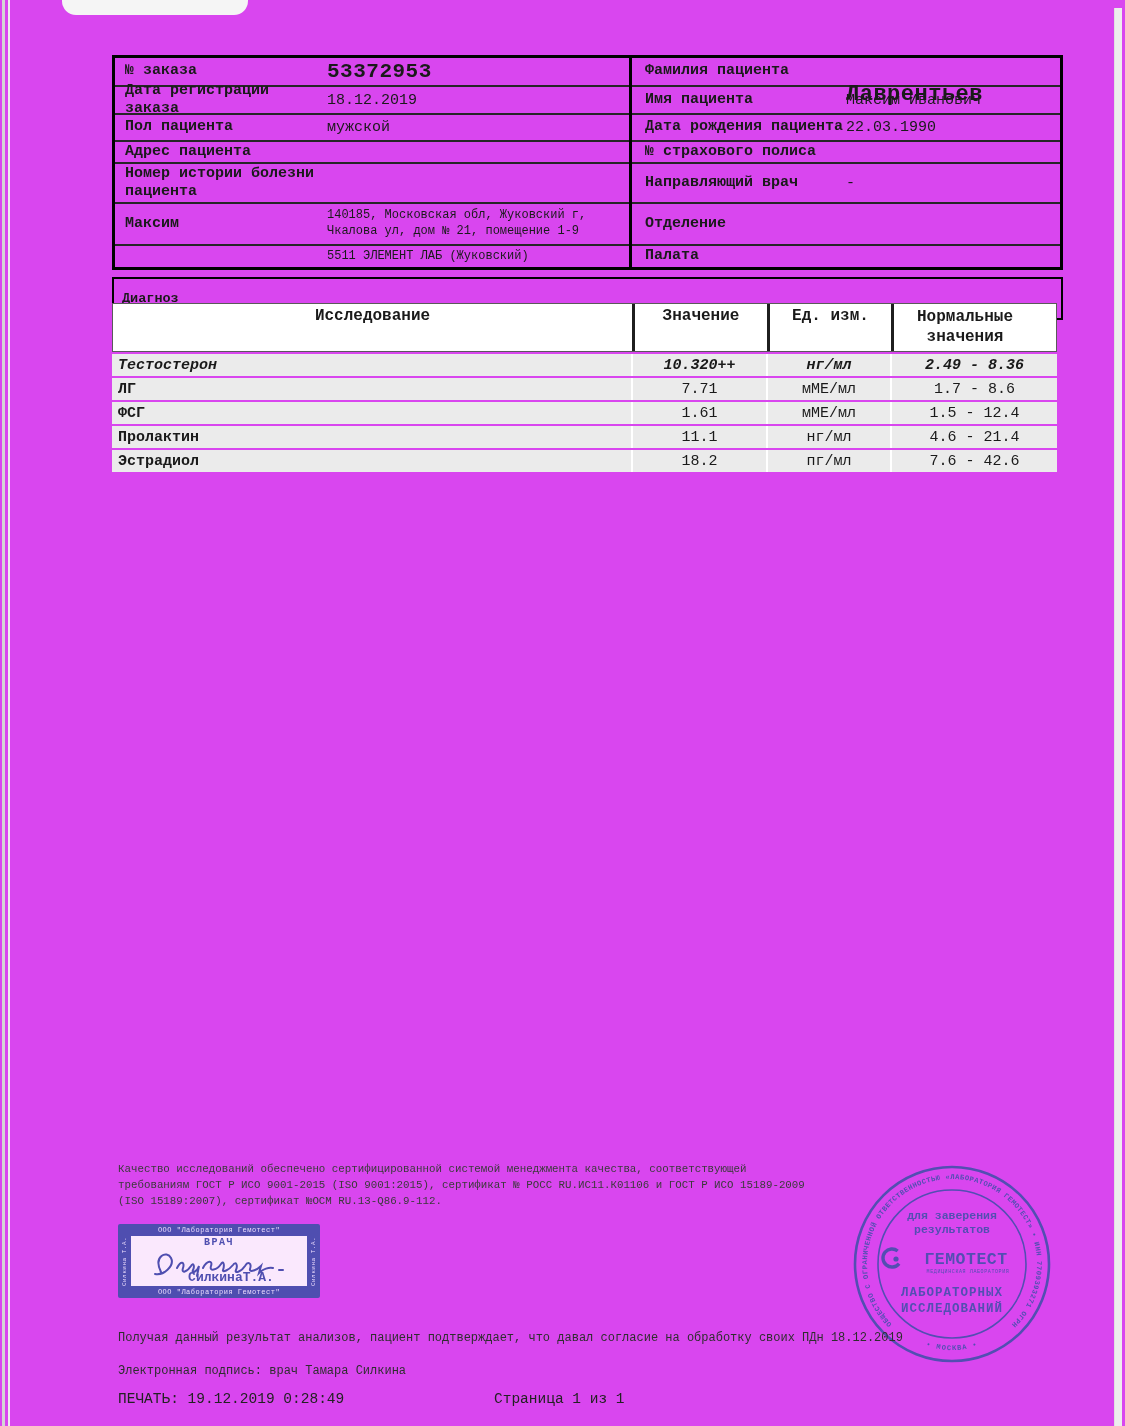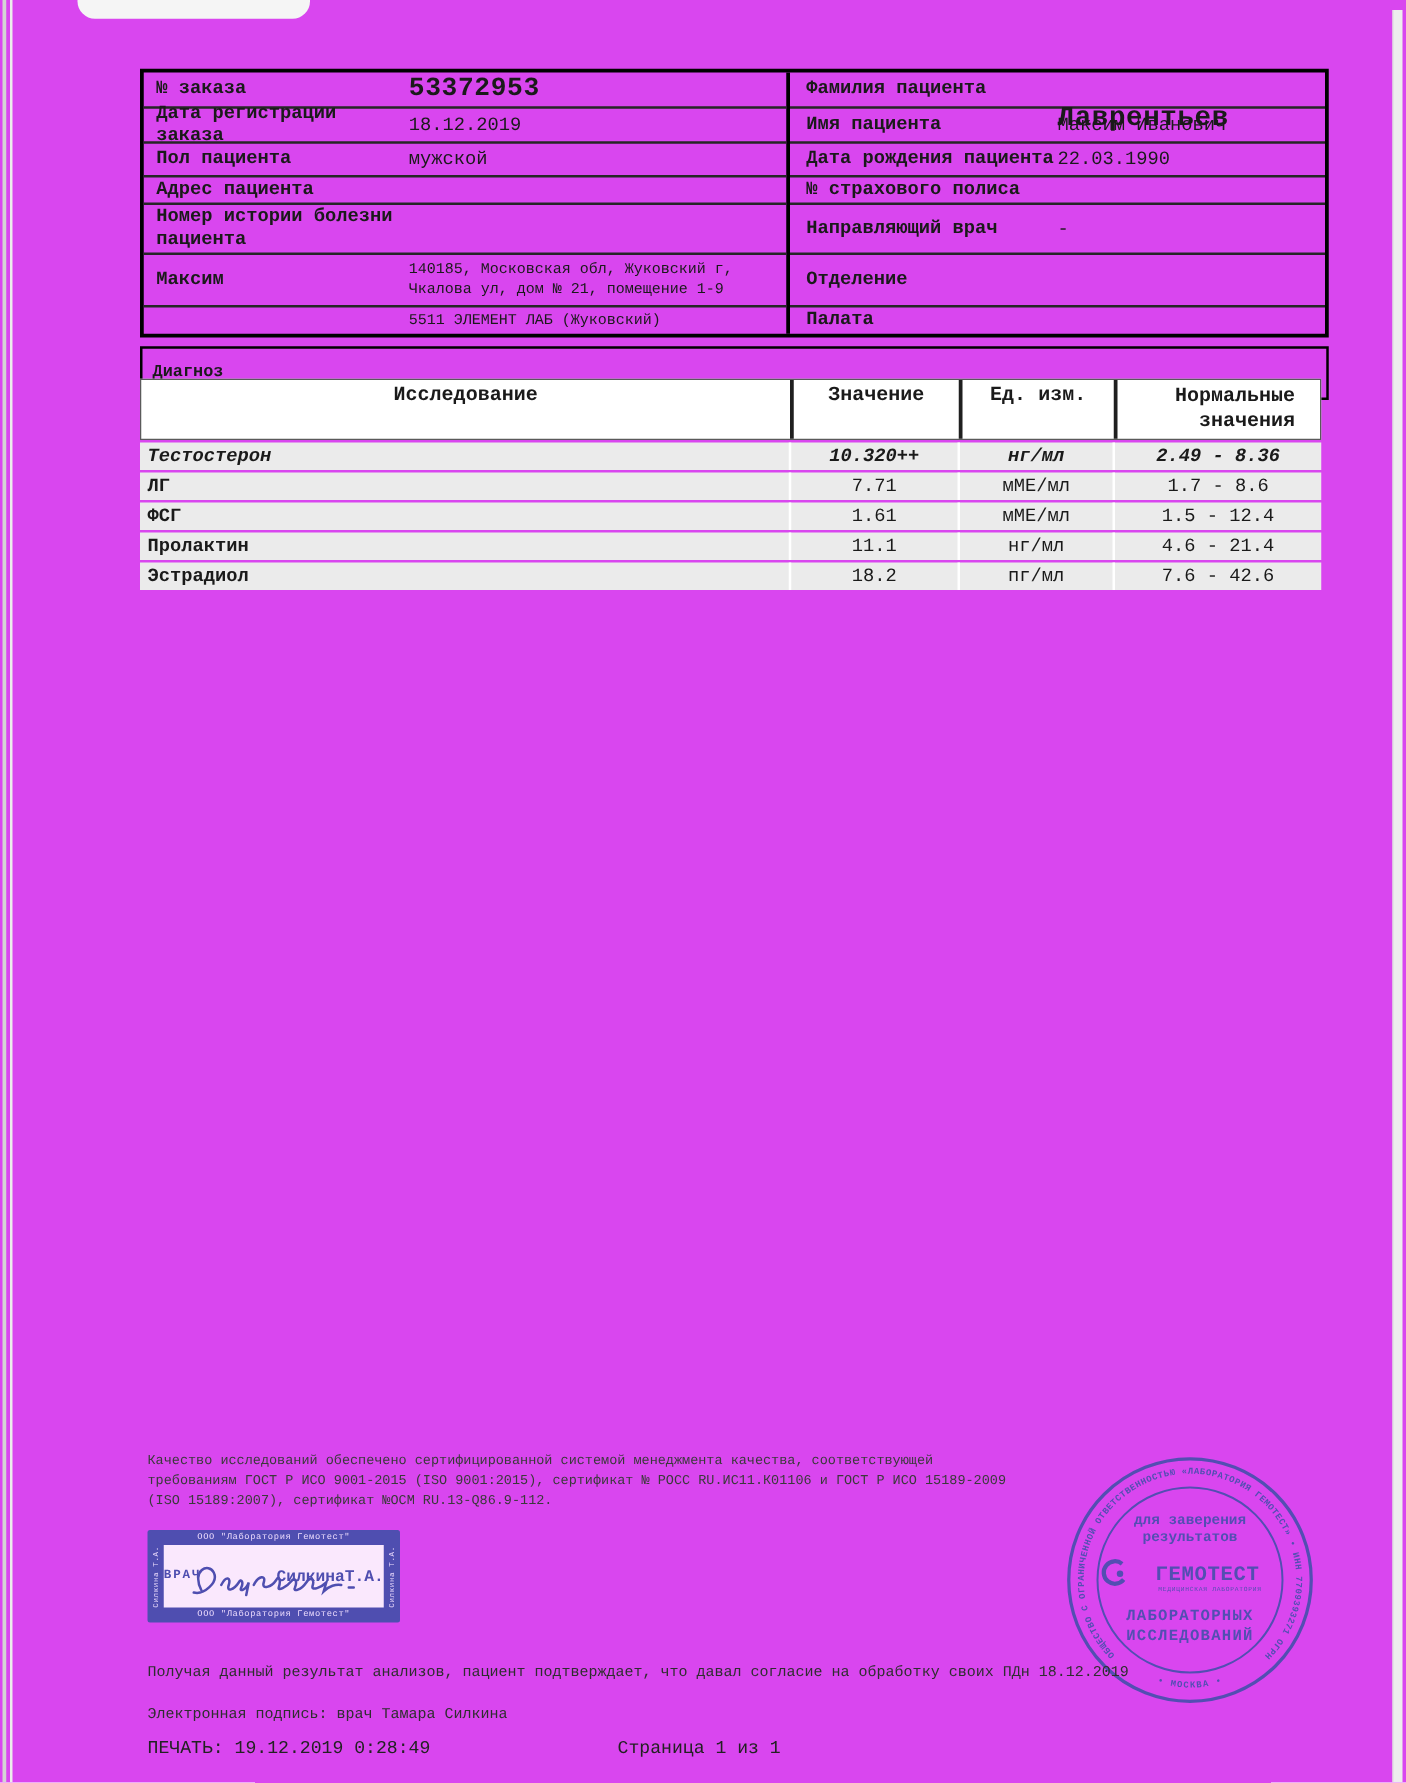--- a/index.html
+++ b/index.html
@@ -37,21 +37,21 @@
             border:2.5px solid #000;display:flex;align-items:center;}
   .diag-box span{font-weight:bold;font-size:13.5px;padding-left:8px;}
 
   
   .results{position:absolute;left:112px;top:303px;width:945px;}
   .res-grid{display:grid;grid-template-columns:519px 135px 124px 167px;}
   .res-header{border:1.5px solid #5a5a5a;box-sizing:border-box;height:49px;background:#fff;}
   .res-header .hc{font-weight:bold;font-size:16px;text-align:center;padding-top:3px;
                   box-sizing:border-box;}
   .res-header .hc + .hc{border-left:3px solid #1f1f1f;}
-  .res-header .hc.norm{text-align:right;padding-right:22px;line-height:1.25;}
+  .res-header .hc.norm{padding-right:22px;line-height:1.25;}
   .res-row{height:22px;background:var(--row-gray,#ebebeb);margin-top:2px;align-items:center;}
   .res-row .cell{font-size:15px;text-align:center;box-sizing:border-box;}
   .res-row .cell + .cell{border-left:2px solid #ffffff;height:100%;display:flex;
                          align-items:center;justify-content:center;}
   .res-row .name{text-align:left;padding-left:6px;font-weight:bold;}
   .res-row.flagged .cell{font-weight:bold;font-style:italic;}
 
   
   .cert-text{position:absolute;left:118px;top:1161px;width:694px;font-size:10.8px;
              line-height:1.5;color:#3a3a3a;}
@@ -66,21 +66,21 @@
   .doc-stamp .band{position:absolute;left:0;width:100%;color:#efefff;font-size:7px;
                    text-align:center;letter-spacing:.5px;white-space:nowrap;overflow:hidden;}
   .doc-stamp .band.top{top:2px;}
   .doc-stamp .band.bottom{bottom:2px;}
   .doc-stamp .vband{position:absolute;top:0;height:100%;width:13px;color:#efefff;font-size:6px;
                     display:flex;align-items:center;justify-content:center;overflow:hidden;}
   .doc-stamp .vband span{transform:rotate(-90deg);white-space:nowrap;letter-spacing:.5px;}
   .doc-stamp .vband.left{left:0;}
   .doc-stamp .vband.right{right:0;}
   .doc-stamp .inner{position:absolute;left:13px;right:13px;top:12px;bottom:12px;background:#fff;
-                    display:flex;flex-direction:row;align-items:center;justify-content:space-between;
+                    display:flex;flex-direction:column;align-items:center;justify-content:space-between;
                     padding:2px 0;box-sizing:border-box;}
   .doc-stamp .role{color:var(--stamp-blue,#3c50a8);font-weight:bold;font-size:10px;
                    letter-spacing:1.5px;line-height:1;}
   .doc-stamp .sig{position:absolute;left:2px;top:10px;width:170px;height:36px;}
   .doc-stamp .docname{color:var(--stamp-blue,#3c50a8);font-weight:bold;font-size:13px;line-height:1;margin-left:24px;}
 
   
   .round-stamp{position:absolute;left:846px;top:1162px;width:212px;height:206px;opacity:.85;}
 </style>
 </head>

